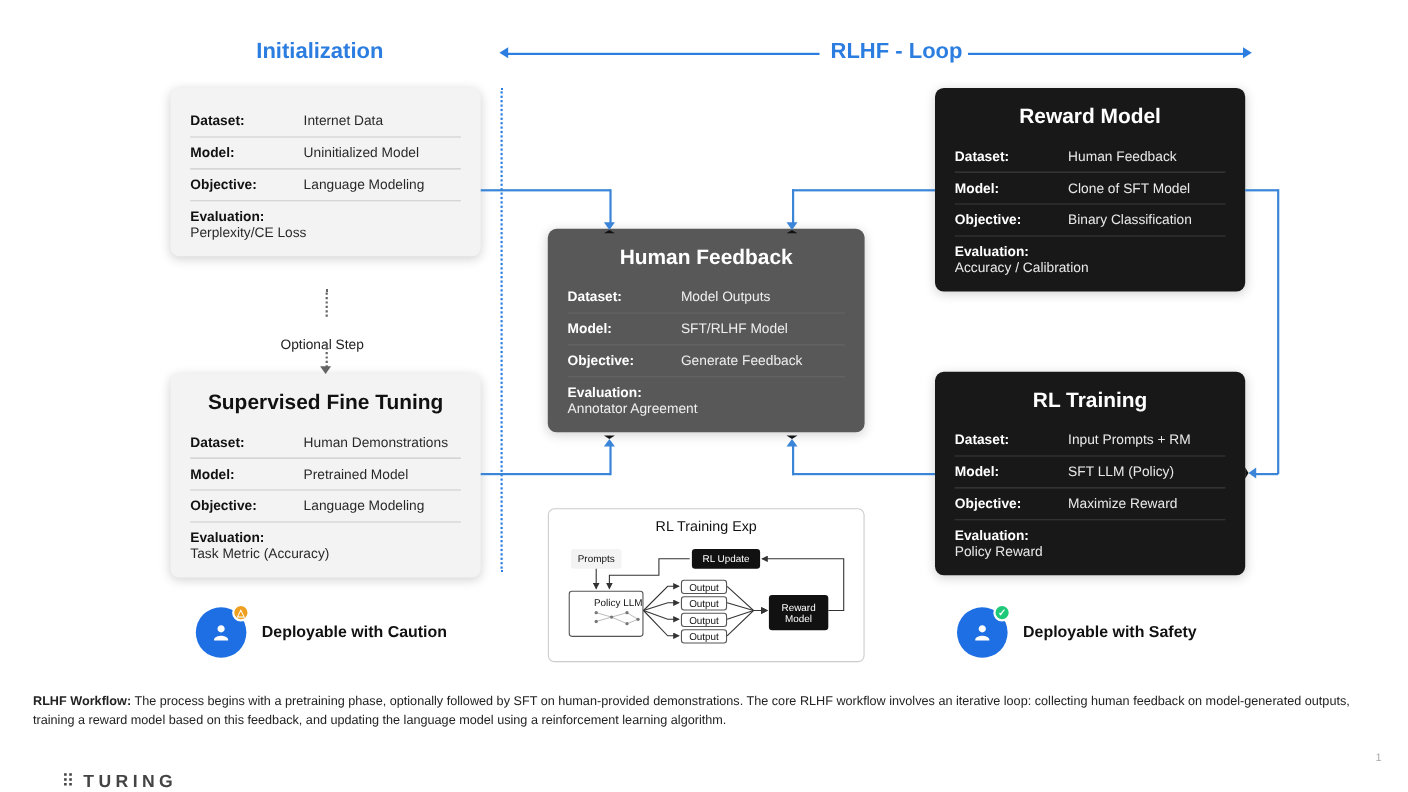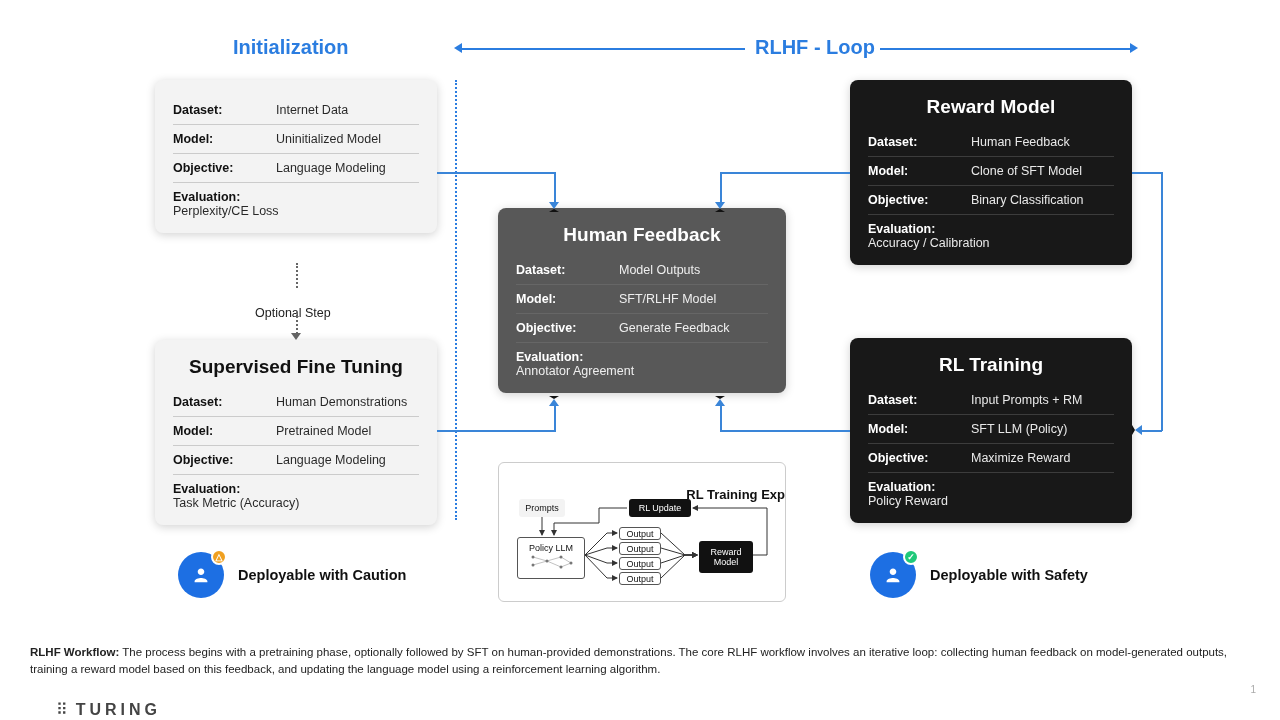--- a/index.html
+++ b/index.html
@@ -21,21 +21,21 @@
   .row .k { width: 103px; font-weight: 600; }
   .row .v { flex: 1; color: inherit; opacity: .9; }
 
   .badge { position: absolute; display: flex; align-items: center; gap: 14px; }
   .badge .circle { width: 46px; height: 46px; border-radius: 50%; background: #1d6fe3; position: relative; display:flex; align-items:center; justify-content:center; }
   .badge .circle svg { width:22px; height:22px; fill:#fff; }
   .badge .pip { position:absolute; top:-3px; right:-3px; width:16px; height:16px; border-radius:50%; border:2px solid #fff; display:flex; align-items:center; justify-content:center; font-size:9px; color:#fff; font-weight:700; }
   .badge-text { font-size: 14.5px; font-weight: 600; }
 
   .mini { position: absolute; border: 1px solid #ccc; border-radius: 6px; background:#fff; }
-  .mini-title { text-align:right; font-size:13px; font-weight:700; padding:8px 0 2px;margin-top:16px; }
+  .mini-title { text-align:center; font-size:13px; font-weight:400; padding:8px 0 2px; }
   .mini .box { position:absolute; font-size:9px; display:flex; align-items:center; justify-content:center; border-radius:3px; }
   .mini .bw { border:1px solid #555; }
   .mini .plain { background:#f3f3f3; }
   .mini .db { background:#111; color:#fff; }
 
   .footer { position:absolute; left:30px; right:30px; font-size:11.5px; line-height:1.5; color:#222; }
   .logo { position:absolute; font-family:"Segoe UI",Arial; font-size:16px; letter-spacing:4px; font-weight:600; color:#444; }
 
   .opt { position:absolute; font-size:12.5px; color:#222;margin-top:14px; }
   .dots-down { position:absolute; width:0; border-left:2px dotted #666; }
@@ -175,21 +175,21 @@
 <div class="thin-cap" style="left:715px; top:396px; border-left:5px solid transparent; border-right:5px solid transparent; border-bottom:7px solid #3a85d8;"></div>
 
 <div class="thin" style="left:1132px; top:172px; width:30px; height:1.5px;"></div>
 <div class="thin" style="left:1161px; top:172px; width:1.5px; height:259px;"></div>
 <div class="thin" style="left:1138px; top:430px; width:24px; height:1.5px;"></div>
 <div class="thin-cap" style="left:1132px; top:425px; border-top:5px solid transparent; border-bottom:5px solid transparent; border-right:7px solid #3a85d8;"></div>
 
 <div class="mini" style="left:498px; top:462px; width:288px; height:140px;">
   <div class="mini-title">RL Training Exp</div>
   <div class="box plain" style="left:20px; top:36px; width:46px; height:18px;">Prompts</div>
-  <div class="box bw" style="left:18px; top:74px; width:68px; height:42px; flex-direction:column;">
+  <div class="box bw" style="left:18px; top:74px; width:68px; height:42px; flex-direction:column;align-items:flex-end;">
     <span style="font-size:9px;">Policy LLM</span>
     <svg width="48" height="20">
         <g stroke="#999" stroke-width="0.6">
           <line x1="6" y1="4" x2="20" y2="8"></line>
           <line x1="6" y1="12" x2="20" y2="8"></line>
           <line x1="20" y1="8" x2="34" y2="4"></line>
           <line x1="20" y1="8" x2="34" y2="14"></line>
           <line x1="34" y1="4" x2="44" y2="10"></line>
           <line x1="34" y1="14" x2="44" y2="10"></line>
         </g>
@@ -245,21 +245,21 @@
 <div class="badge" style="left:870px; top:552px;">
   <div class="circle">
     <svg viewBox="0 0 24 24">
         <path d="M12 12c2 0 3.6-1.6 3.6-3.6S14 4.8 12 4.8 8.4 6.4 8.4 8.4 10 12 12 12zm-7 7c0-2.4 4.6-3.7 7-3.7s7 1.3 7 3.7v1H5v-1z"></path>
       </svg>
     <div class="pip" style="background:#1fc97a;">✓</div>
   </div>
   <div class="badge-text">Deployable with Safety</div>
 </div>
 
-<div class="footer" style="top:644px;">
+<div class="footer" style="top:630px;">
   <b>RLHF Workflow:</b>
   <span>The process begins with a pretraining phase, optionally followed by SFT on human-provided demonstrations. The core RLHF workflow involves an iterative loop: collecting human feedback on model-generated outputs, training a reward model based on this feedback, and updating the language model using a reinforcement learning algorithm.</span>
 </div>
 
 <div class="logo" style="left:56px; top:680px;margin-top:20px;">
   <span style="letter-spacing:0; margin-right:8px; font-weight:400;">⠿</span><span>TURING</span>
 </div>
 <div style="position:absolute; right:24px; top:684px; font-size:10px; color:#aaa;">1</div>
 
 </body></html>

